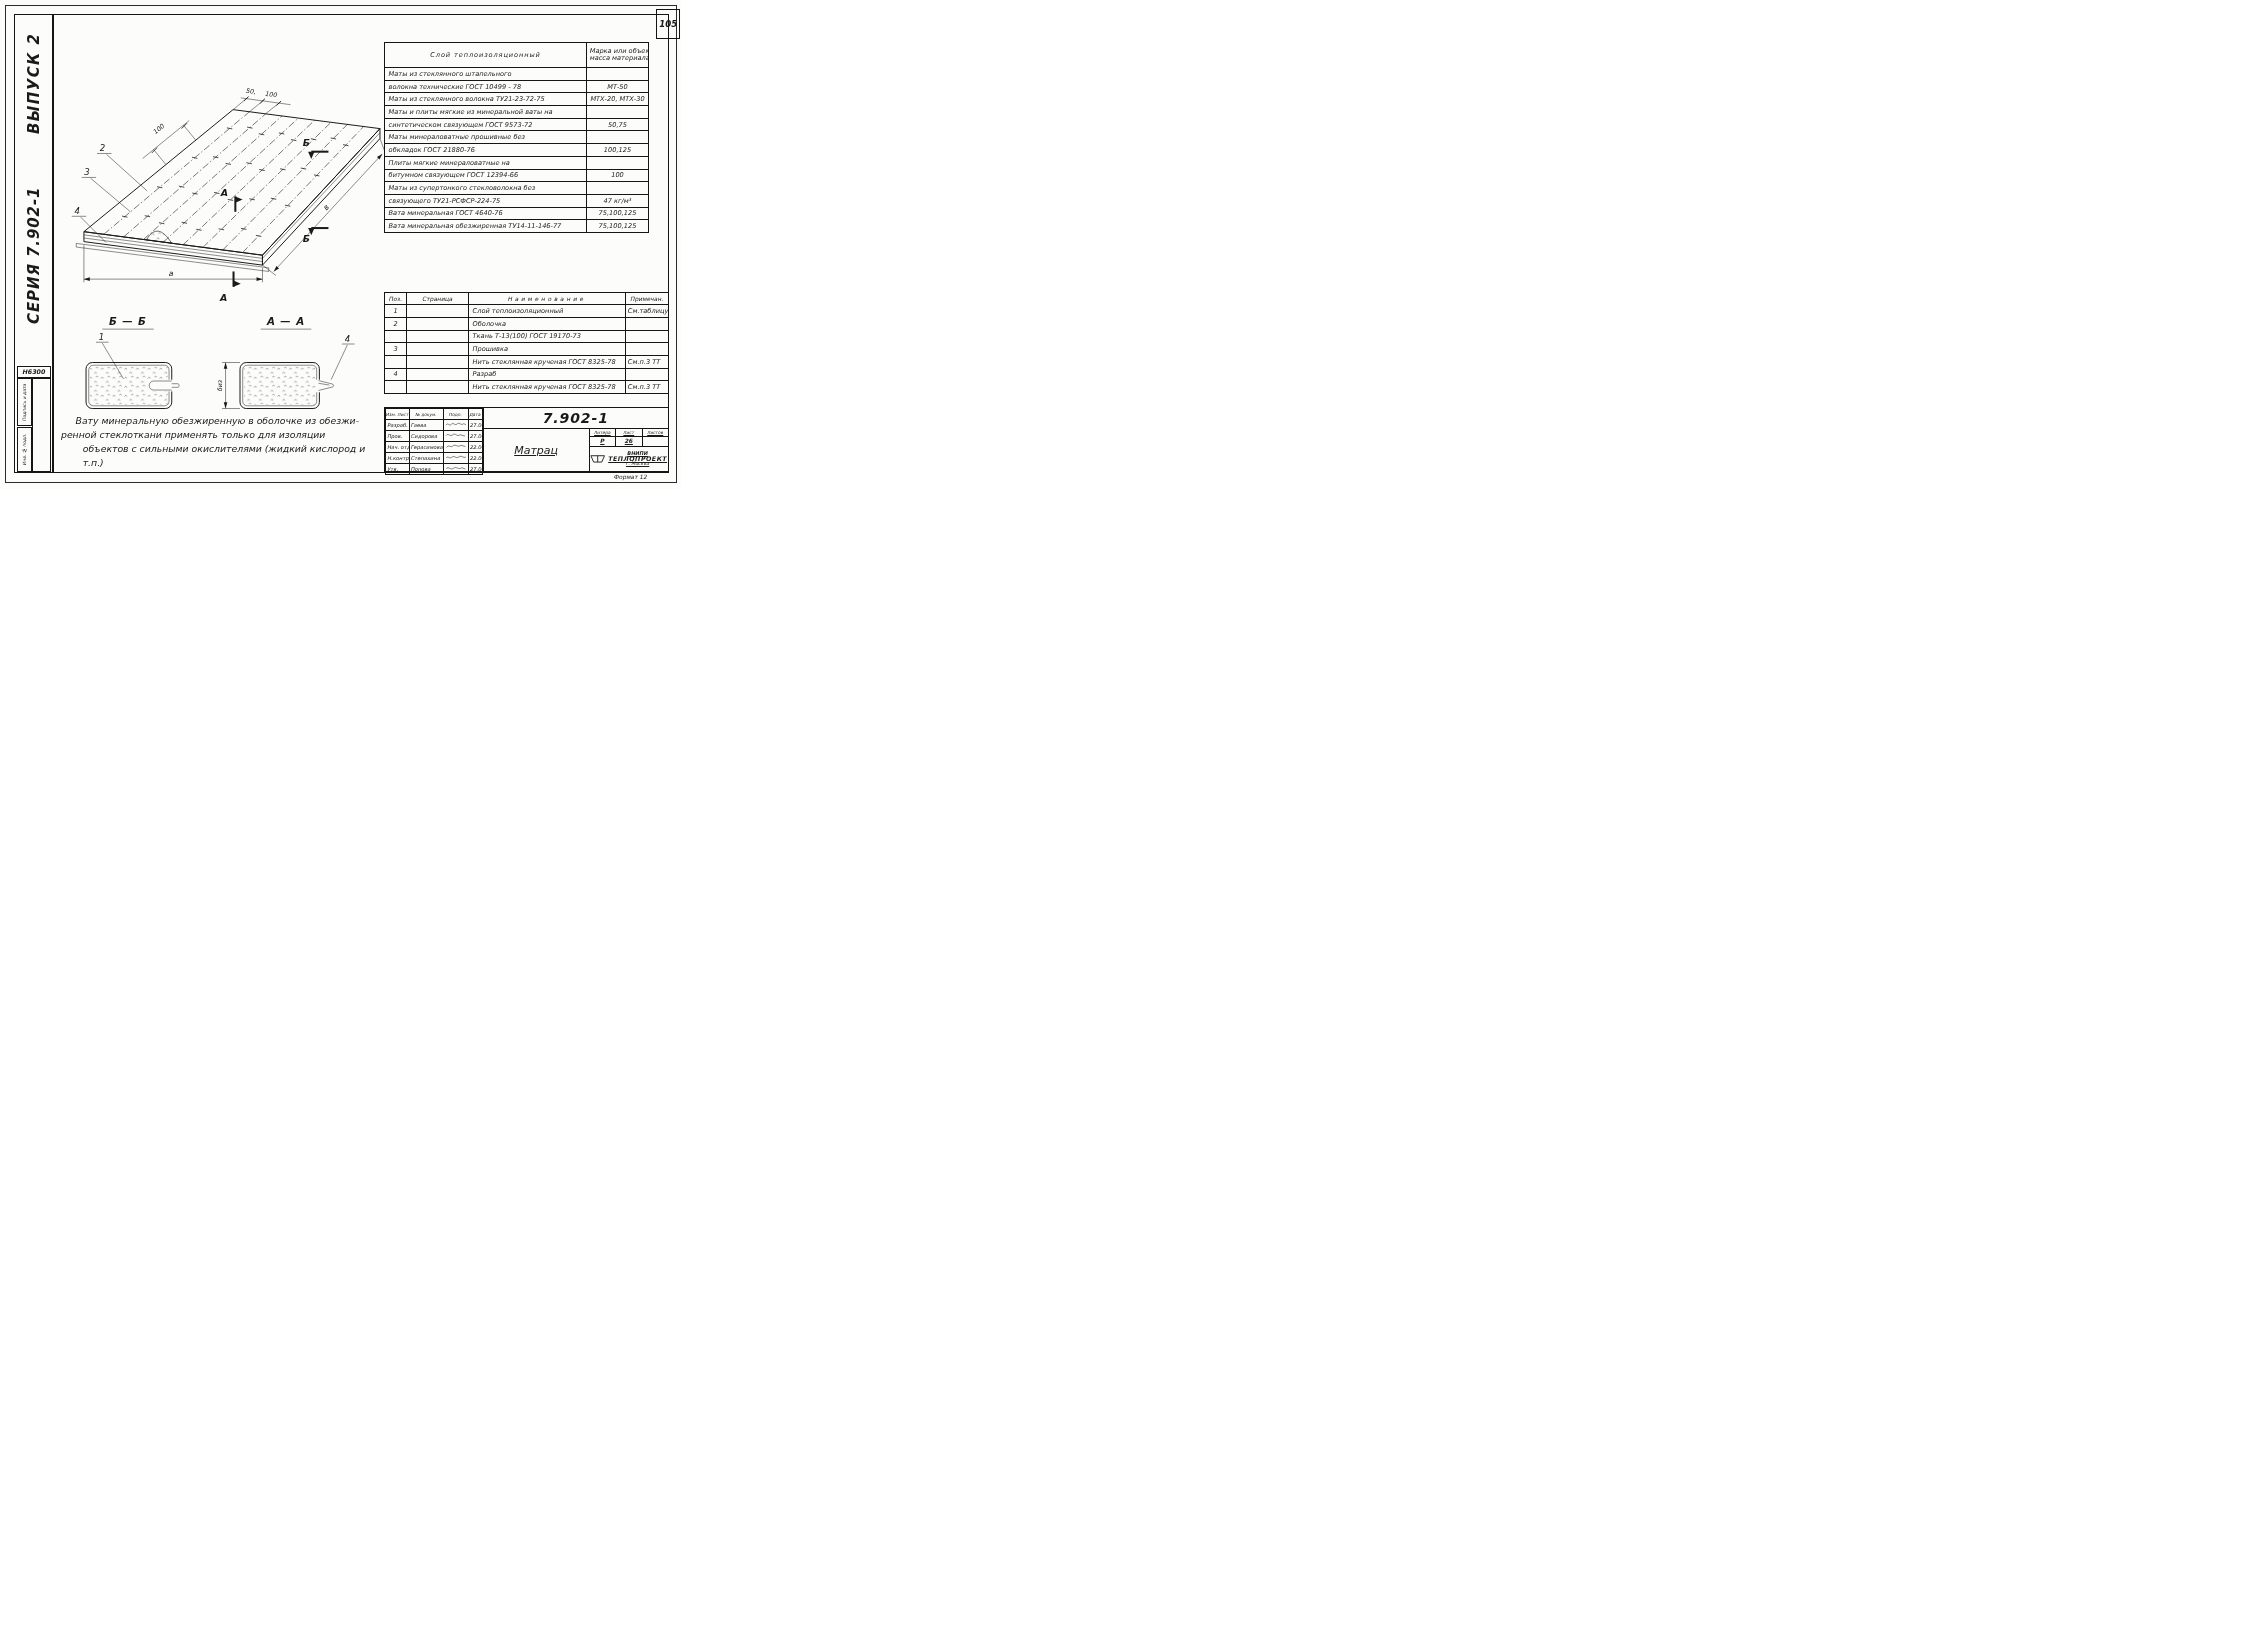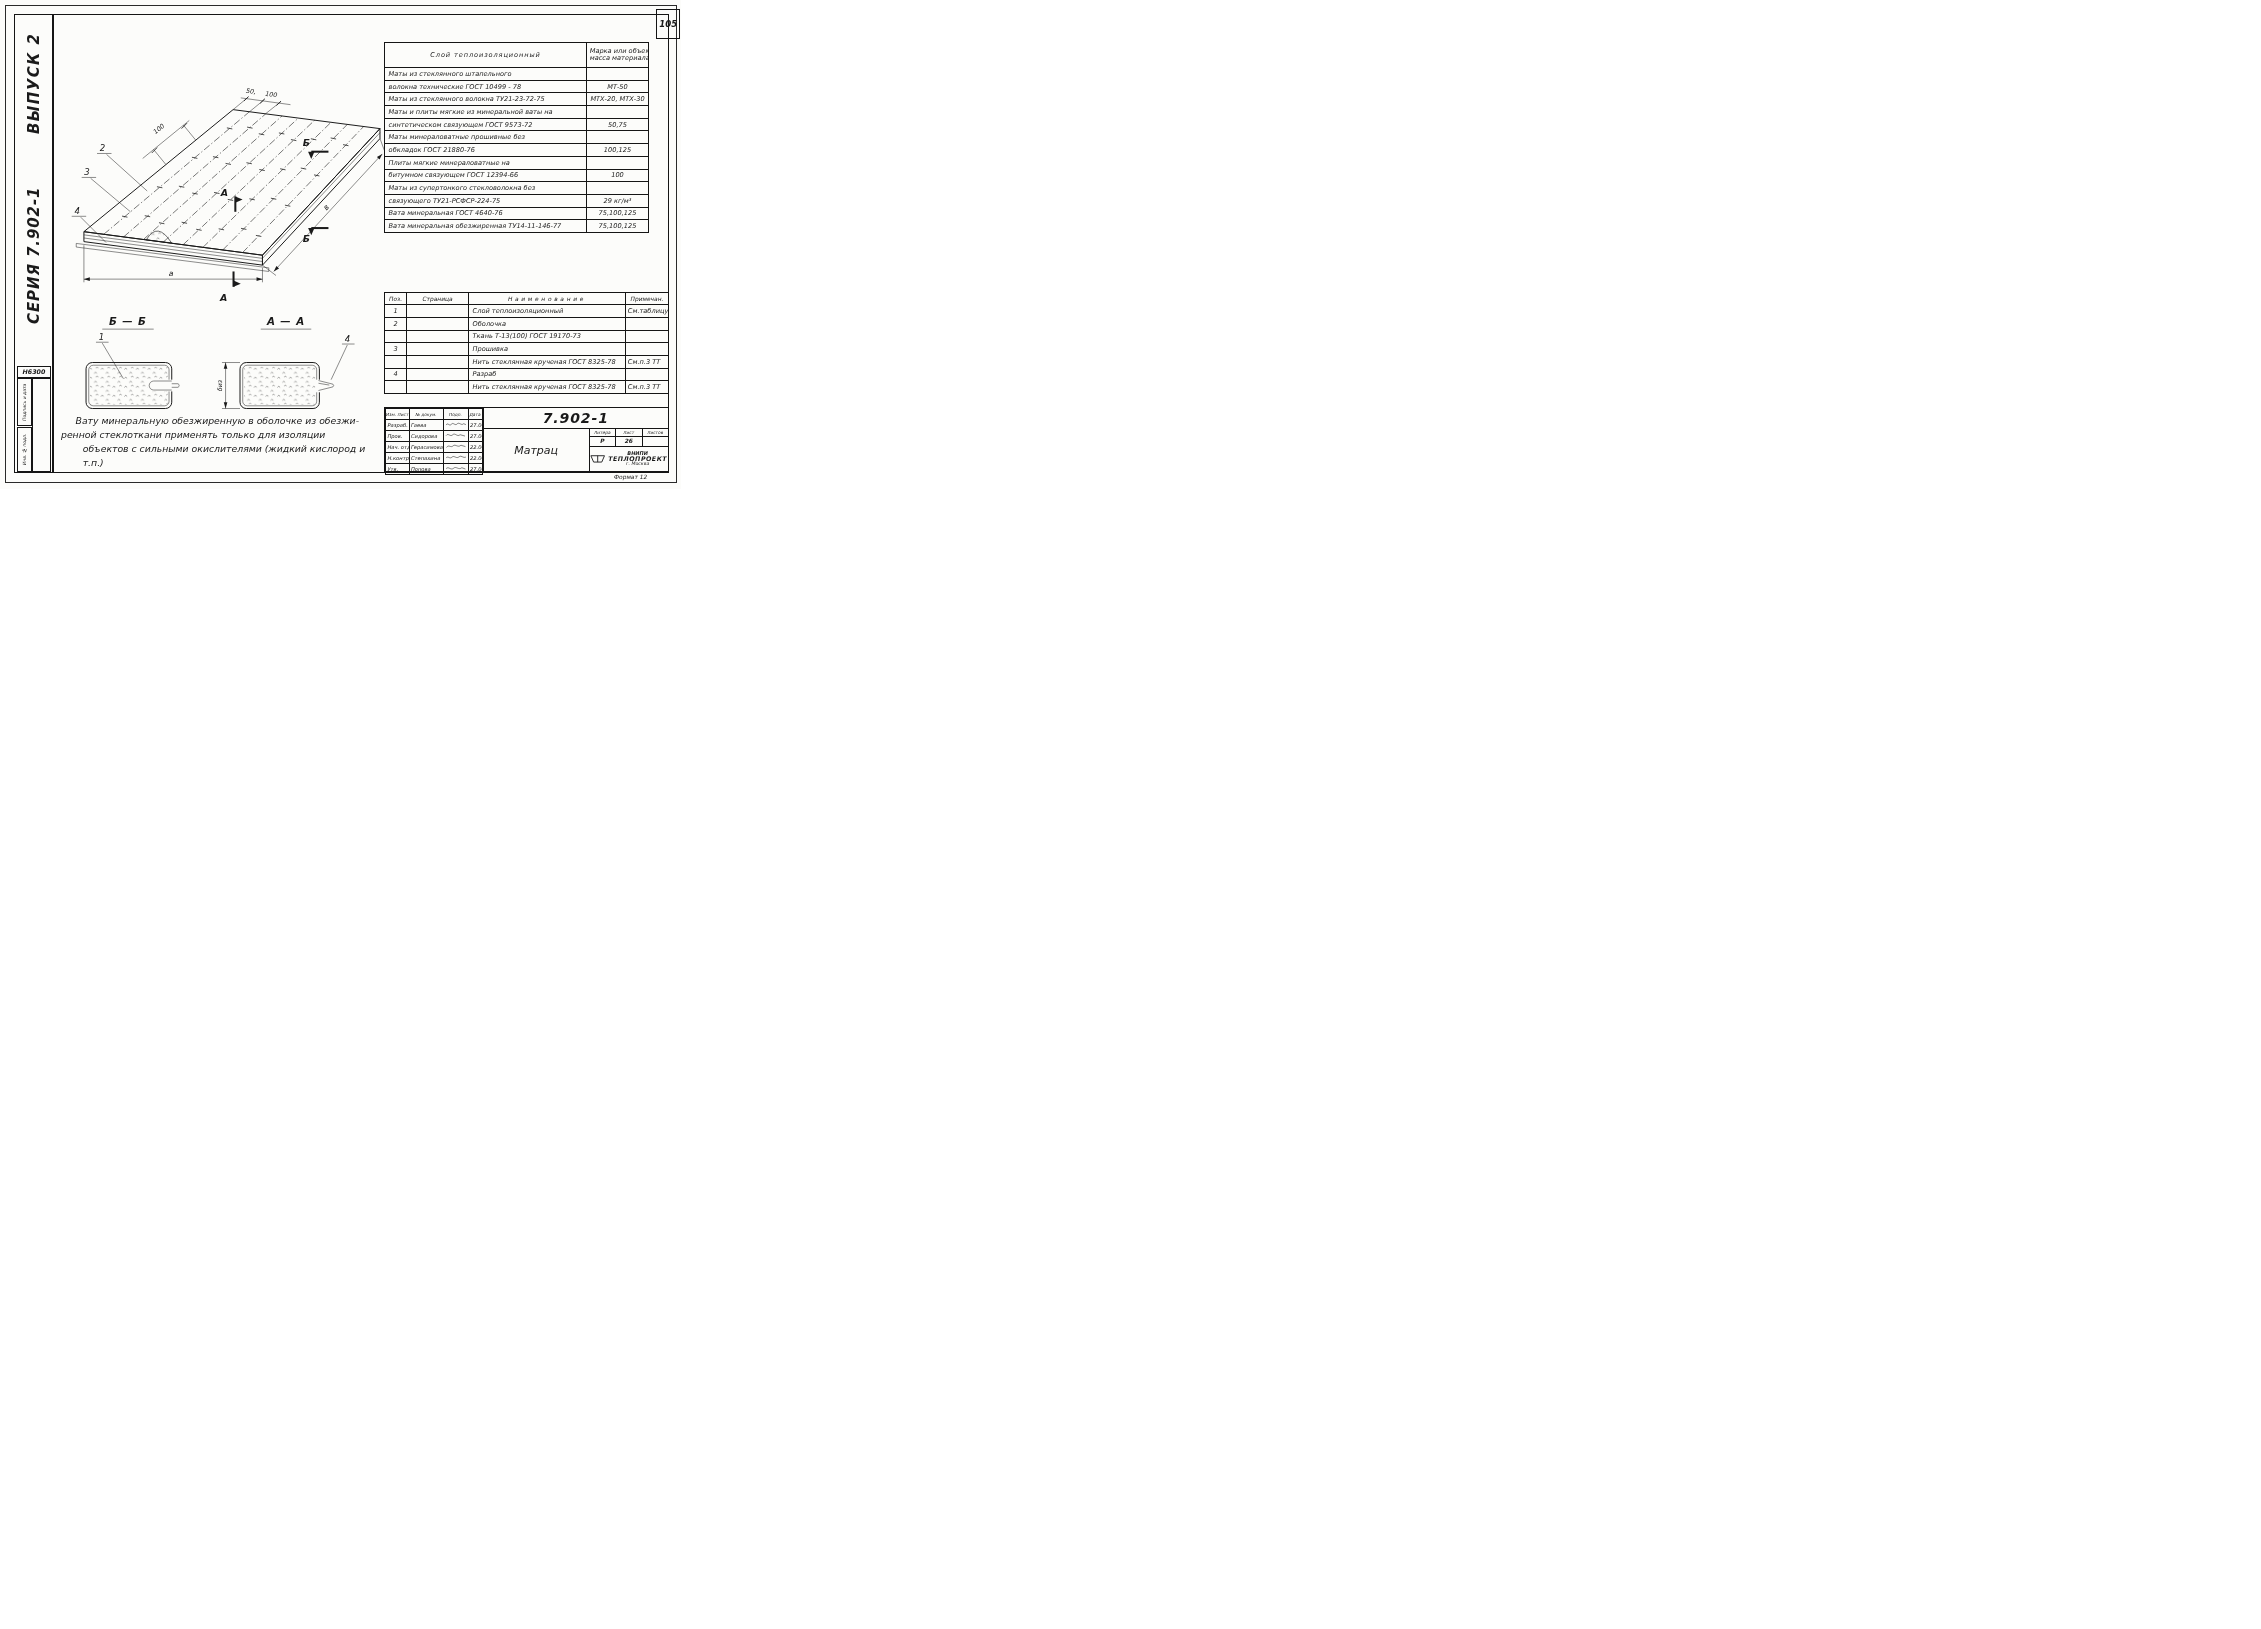--- a/index.html
+++ b/index.html
@@ -41,21 +41,21 @@
   .p-note{font-size:5.7px;padding-left:1.8px;}
   
   .titleblock{left:384px;top:407px;width:285px;height:65px;border:1.2px solid #151515;display:flex;background:#fcfcfa;}
   .tb-left{width:110px;border-right:0.9px solid #151515;}
   .sig-table{width:100%;height:100%;}
   .sig-table td{border:0.5px solid #151515;font-size:5.2px;height:11px;padding-left:1.4px;}
   .sig-head td{font-size:4.3px;text-align:center;padding-left:0;}
   .sig-cell{text-align:center;padding-left:0;}
   .tb-right{flex:1;display:flex;flex-direction:column;}
   .tb-docnum{height:21px;border-bottom:0.9px solid #151515;display:flex;align-items:center;justify-content:center;font-size:14px;font-weight:bold;letter-spacing:0.9px;}
-  .tb-lower{flex:1;display:flex;}
+  .tb-lower{flex:1;display:flex;text-decoration:underline;}
   .tb-title{width:106px;border-right:0.9px solid #151515;display:flex;align-items:center;justify-content:center;font-size:11px;}
   .tb-rightcol{flex:1;display:flex;flex-direction:column;}
   .tb-lls{height:18px;border-bottom:0.7px solid #151515;display:flex;}
   .lls-cell{flex:1;border-right:0.5px solid #151515;display:flex;flex-direction:column;}
   .lls-cell:last-child{border-right:none;}
   .lls-label{height:7.7px;border-bottom:0.5px solid #151515;font-size:4.3px;display:flex;align-items:center;justify-content:center;}
   .lls-value{flex:1;font-size:5.9px;font-weight:bold;display:flex;align-items:center;justify-content:center;}
   .tb-org{flex:1;display:flex;align-items:center;justify-content:center;gap:2.3px;padding:0.9px;}
   .org-text{text-align:center;line-height:1.05;}
   .org1{font-size:5px;font-weight:bold;}
@@ -148,21 +148,21 @@
     <tr class="mat-row">
           <td class="mname">битумном связующем ГОСТ 12394-66</td>
           <td class="mmark">100</td>
         </tr>
     <tr class="mat-row">
           <td class="mname">Маты из супертонкого стекловолокна без</td>
           <td class="mmark"></td>
         </tr>
     <tr class="mat-row">
           <td class="mname">связующего ТУ21-РСФСР-224-75</td>
-          <td class="mmark">29 кг/м³</td>
+          <td class="mmark">47 кг/м³</td>
         </tr>
     <tr class="mat-row">
           <td class="mname">Вата минеральная ГОСТ 4640-76</td>
           <td class="mmark">75,100,125</td>
         </tr>
     <tr class="mat-row">
           <td class="mname">Вата минеральная обезжиренная ТУ14-11-146-77</td>
           <td class="mmark">75,100,125</td>
         </tr>
   </tbody>

